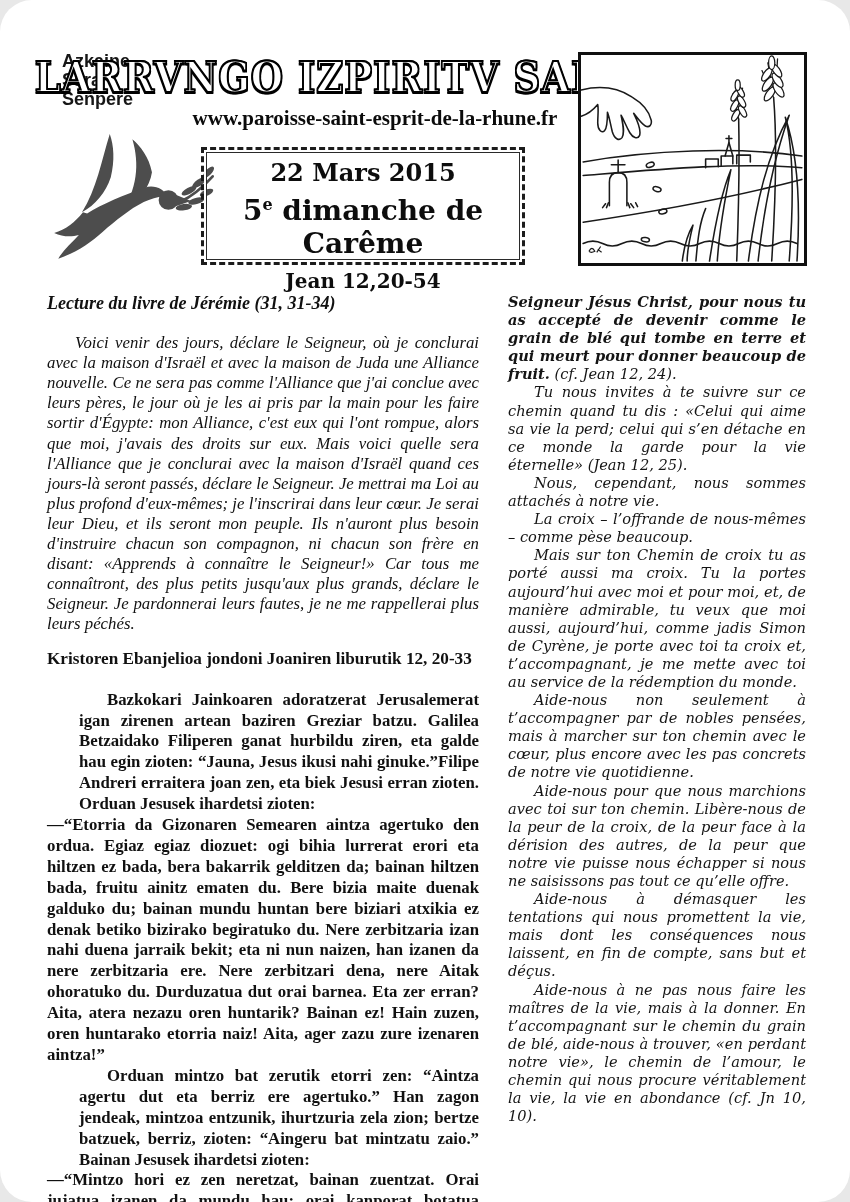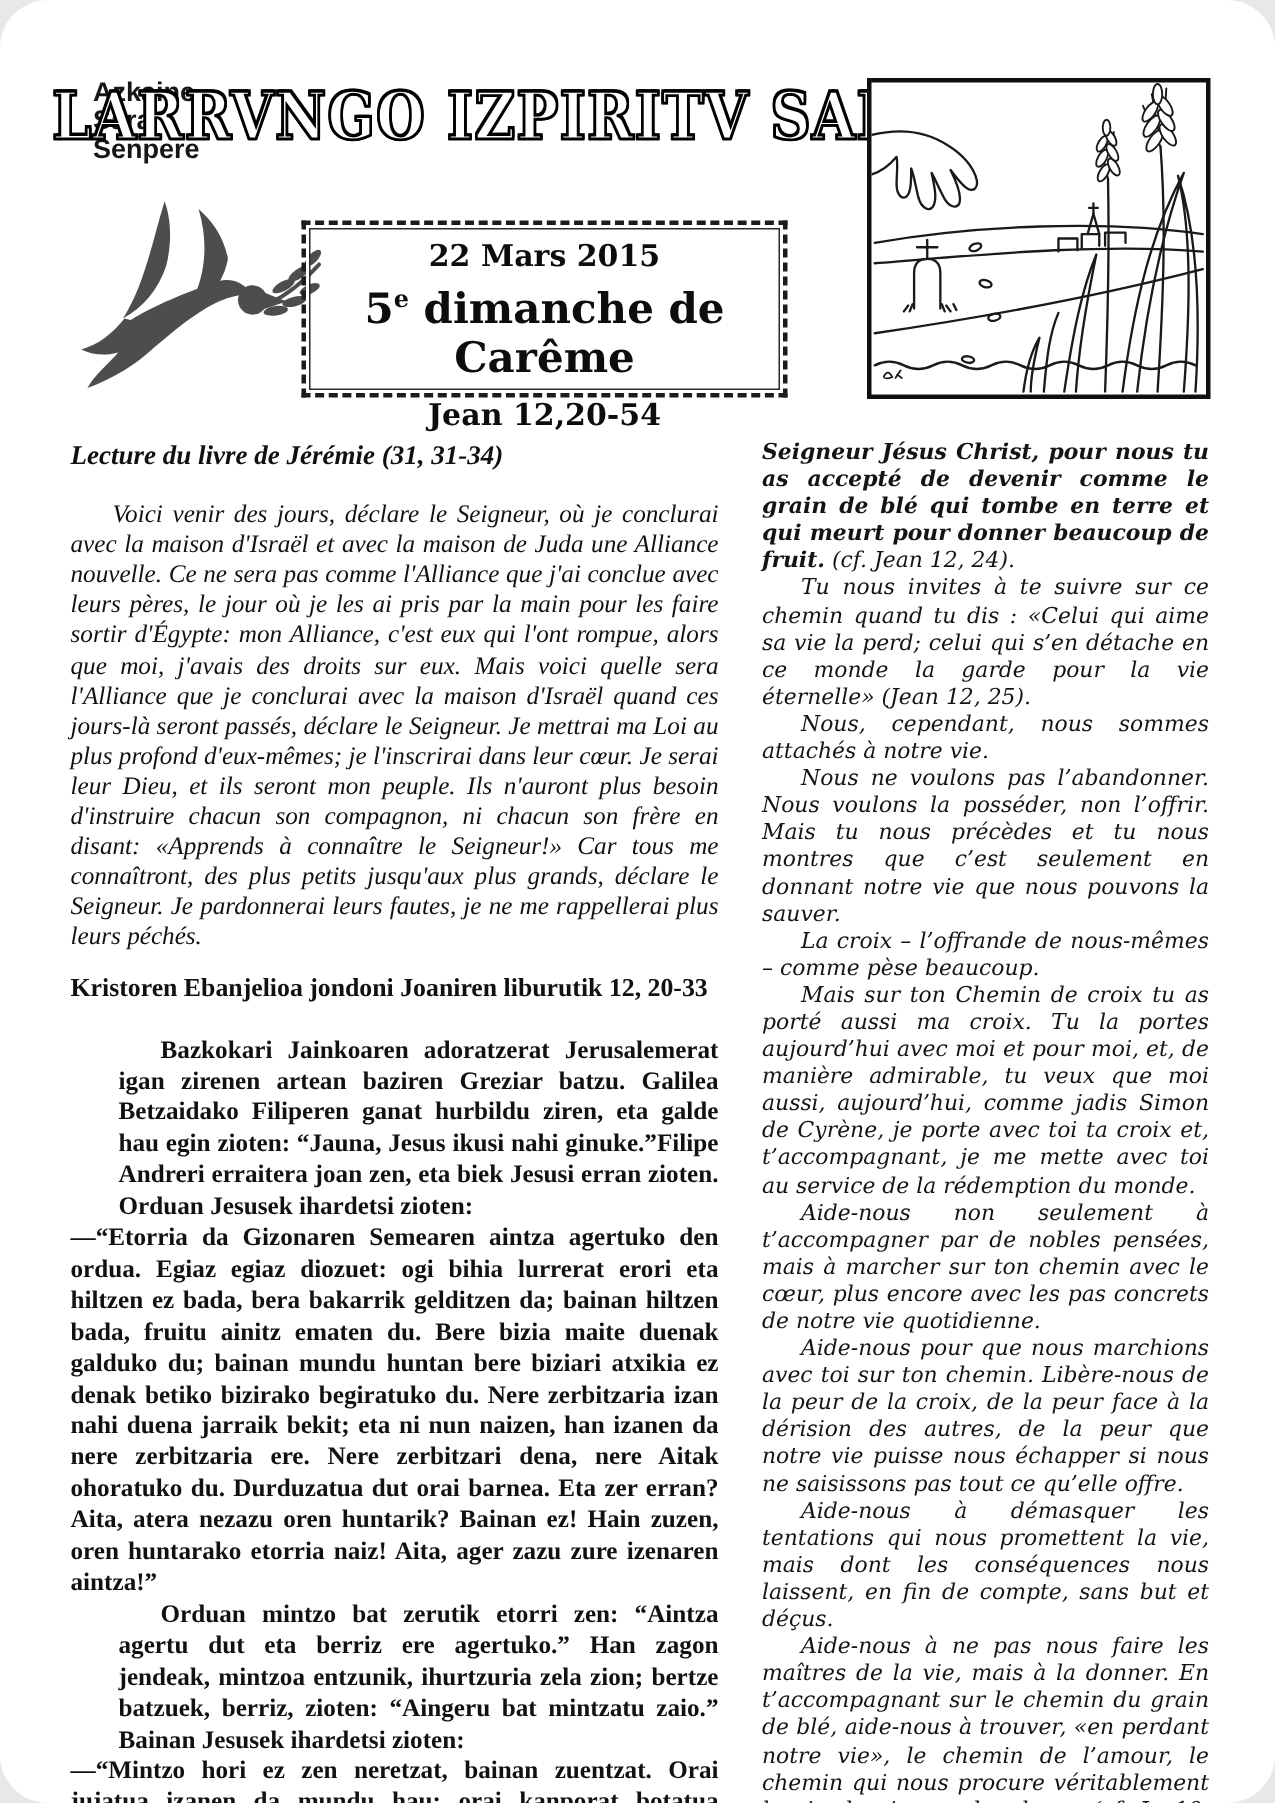--- a/index.html
+++ b/index.html
@@ -29,21 +29,21 @@
     position:absolute;left:150px;top:106px;width:450px;text-align:center;
     font-family:"Liberation Serif", serif;font-weight:bold;font-size:21px;color:#0b0b0b;
   }
   .dove-wrap{position:absolute;left:48px;top:130px;width:175px;height:155px;}
   .datebox{
     position:absolute;left:201px;top:147px;width:324px;height:118px;
     border:3px dashed #1c1c1c;box-shadow:0 0 0 2px #fff inset,0 0 0 3px #2a2a2a inset;
     text-align:center;font-family:"DejaVu Serif", serif;font-weight:bold;color:#0d0d0d;
     padding-top:8px;box-sizing:border-box;
   }
-  .datebox .date{font-size:20px;}
+  .datebox .date{font-size:24px;}
   .datebox .sunday{font-size:28px;margin-top:7px;}
   .datebox .sunday sup{font-size:16px;}
   .datebox .ref{font-size:20px;margin-top:9px;}
   .illustration{
     position:absolute;left:578px;top:52px;width:229px;height:214px;
     border:3px solid #101010;box-sizing:border-box;background:#fff;
   }
   .illustration svg{display:block;width:100%;height:100%;}
   
   .col-left{
@@ -69,20 +69,21 @@
 <body>
 
 <div class="page">
 
   <div class="towns" style="white-space:pre-line;">Azkaine
 Sara
 Senpere</div>
 
   <div class="masthead">LARRVNGO IZPIRITV SAINDVA</div>
 
+  <div class="website">www.paroisse-saint-esprit-de-la-rhune.fr</div>
 
   <div class="dove-wrap">
     <svg viewBox="0 0 170 150" xmlns="http://www.w3.org/2000/svg">
       <g fill="#4d4d4d">
         <path d="M60,4 C52,30 47,58 33,80 C46,73 56,61 61,46 C65,30 64,15 60,4 Z"></path>
         <path d="M82,9 C89,33 87,58 70,82 C88,71 99,55 101,41 C98,26 90,16 82,9 Z"></path>
         <path d="M34,80 C26,90 17,97 6,100 C14,104 23,104 30,102 C23,110 15,116 10,125 C27,119 41,110 53,99 C66,88 79,77 93,70 C101,66 109,64 116,65 C113,57 103,53 94,56 C74,63 52,72 38,81 Z"></path>
         <circle cx="117" cy="68" r="9.5"></circle>
         <path d="M124,63 L139,69 L124,74 Z"></path>
       </g>
@@ -174,21 +175,20 @@
     <p class="basque">—“Etorria da Gizonaren Semearen aintza agertuko den ordua. Egiaz egiaz diozuet: ogi bihia lurrerat erori eta hiltzen ez bada, bera bakarrik gelditzen da; bainan hiltzen bada, fruitu ainitz ematen du. Bere bizia maite duenak galduko du; bainan mundu huntan bere biziari atxikia ez denak betiko bizirako begiratuko du. Nere zerbitzaria izan nahi duena jarraik bekit; eta ni nun naizen, han izanen da nere zerbitzaria ere. Nere zerbitzari dena, nere Aitak ohoratuko du. Durduzatua dut orai barnea. Eta zer erran? Aita, atera nezazu oren huntarik? Bainan ez! Hain zuzen, oren huntarako etorria naiz! Aita, ager zazu zure izenaren aintza!”</p>
     <p class="basque indent">Orduan mintzo bat zerutik etorri zen: “Aintza agertu dut eta berriz ere agertuko.” Han zagon jendeak, mintzoa entzunik, ihurtzuria zela zion; bertze batzuek, berriz, zioten: “Aingeru bat mintzatu zaio.” Bainan Jesusek ihardetsi zioten:</p>
     <p class="basque">—“Mintzo hori ez zen neretzat, bainan zuentzat. Orai jujatua izanen da mundu hau: orai kanporat botatua mundu hunen buruzagia; eta nik, lurretik altxatuko nautenean, denak nereganat erakarriko ditut.”</p>
 
   </div>
 
   <div class="col-right">
     <p class="right-lead"><span class="lead-bold">Seigneur Jésus Christ, pour nous tu as accepté de devenir comme le grain de blé qui tombe en terre et qui meurt pour donner beaucoup de fruit.</span><span> (cf. Jean 12, 24).</span></p>
     <p class="right-p">Tu nous invites à te suivre sur ce chemin quand tu dis : «Celui qui aime sa vie la perd; celui qui s’en détache en ce monde la garde pour la vie éternelle» (Jean 12, 25).</p>
     <p class="right-p">Nous, cependant, nous sommes attachés à notre vie.</p>
-    <p class="right-p">Nous ne voulons pas l’abandonner. Nous voulons la posséder, non l’offrir. Mais tu nous précèdes et tu nous montres que c’est seulement en donnant notre vie que nous pouvons la sauver.</p>
     <p class="right-p">La croix – l’offrande de nous-mêmes – comme pèse beaucoup.</p>
     <p class="right-p">Mais sur ton Chemin de croix tu as porté aussi ma croix. Tu la portes aujourd’hui avec moi et pour moi, et, de manière admirable, tu veux que moi aussi, aujourd’hui, comme jadis Simon de Cyrène, je porte avec toi ta croix et, t’accompagnant, je me mette avec toi au service de la rédemption du monde.</p>
     <p class="right-p">Aide-nous non seulement à t’accompagner par de nobles pensées, mais à marcher sur ton chemin avec le cœur, plus encore avec les pas concrets de notre vie quotidienne.</p>
     <p class="right-p">Aide-nous pour que nous marchions avec toi sur ton chemin. Libère-nous de la peur de la croix, de la peur face à la dérision des autres, de la peur que notre vie puisse nous échapper si nous ne saisissons pas tout ce qu’elle offre.</p>
     <p class="right-p">Aide-nous à démasquer les tentations qui nous promettent la vie, mais dont les conséquences nous laissent, en fin de compte, sans but et déçus.</p>
     <p class="right-p">Aide-nous à ne pas nous faire les maîtres de la vie, mais à la donner. En t’accompagnant sur le chemin du grain de blé, aide-nous à trouver, «en perdant notre vie», le chemin de l’amour, le chemin qui nous procure véritablement la vie, la vie en abondance (cf. Jn 10, 10).</p>
   </div>
 
 </div>
 

